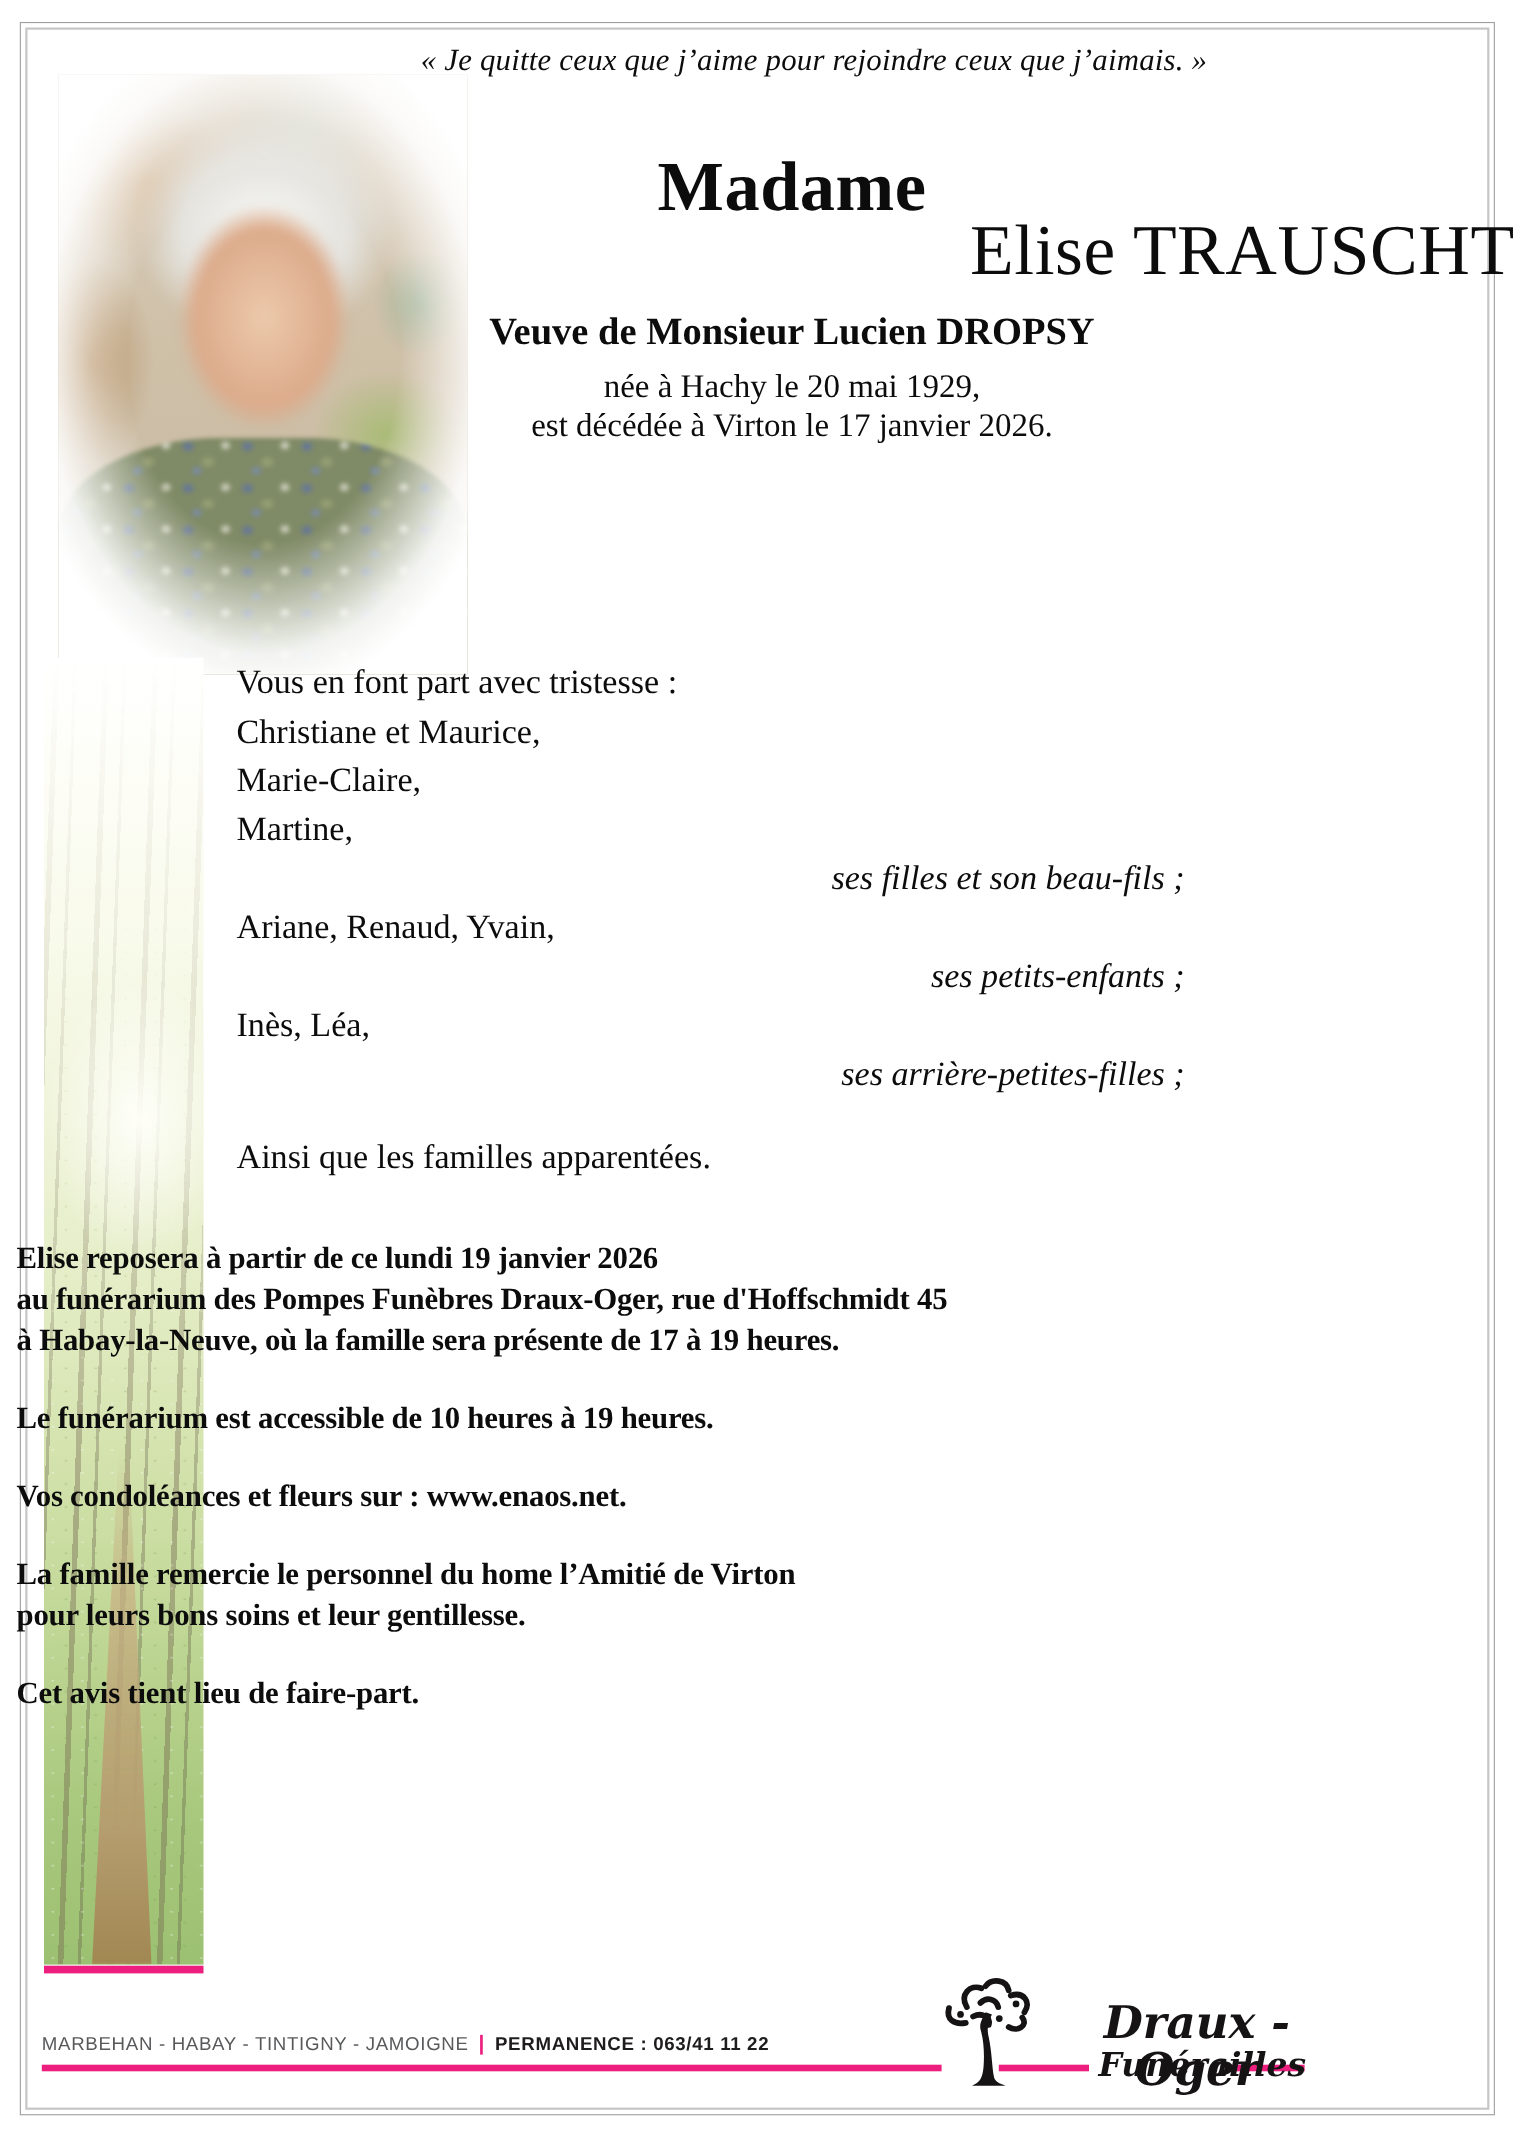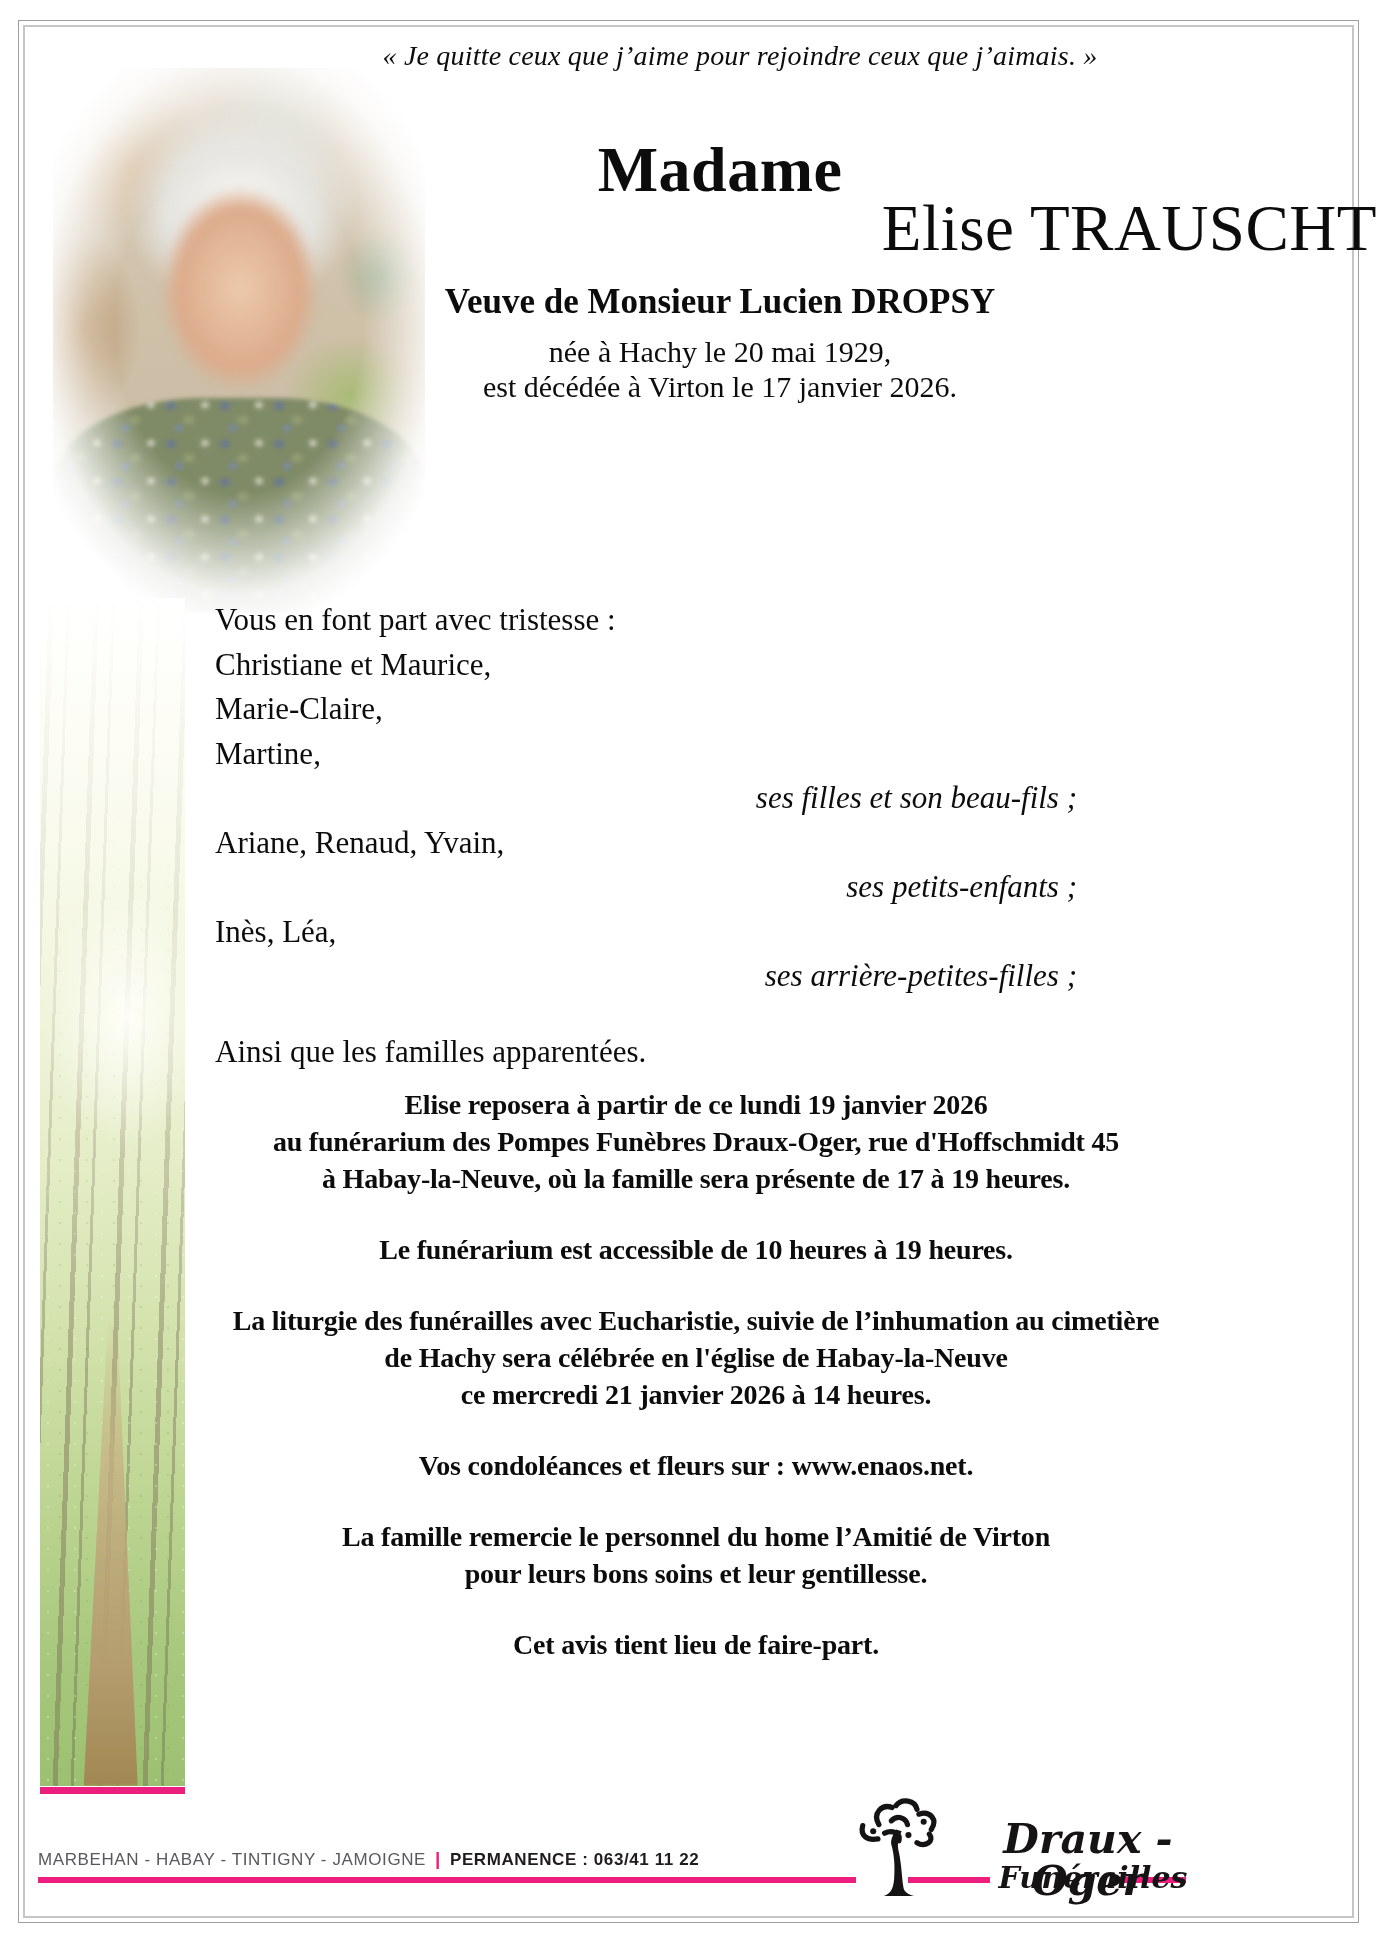--- a/index.html
+++ b/index.html
@@ -64,21 +64,21 @@
   .path{position:absolute;left:50%;bottom:0;transform:translateX(-50%);width:90px;height:470px;
         background:linear-gradient(180deg,rgba(199,177,132,0) 0%,rgba(199,177,132,.75) 30%,#b49c6e 75%,#a08752 100%);
         clip-path:polygon(45% 0,55% 0,78% 100%,18% 100%);filter:blur(1.5px);}
   .forest-underline{position:absolute;left:40px;top:1787px;width:145px;height:7px;background:var(--pink);}
   
   .family{position:absolute;left:215px;width:862px;top:598px;font-size:31px;}
   .fam-line{line-height:44.5px;text-align:left;}
   .fam-line.right{text-align:right;font-style:italic;}
   .fam-closing{margin-top:31px;line-height:44px;}
   
-  .annc{position:absolute;left:15px;right:0;top:1086px;text-align:center;
+  .annc{position:absolute;left:15px;right:0;top:1126px;
         font-weight:bold;font-size:28px;letter-spacing:-0.2px;}
   .annc p{margin:0 0 34px 0;line-height:37px;}
   
   .footer-left{position:absolute;left:38px;top:1848px;font-family:"Liberation Sans",sans-serif;
         font-size:17px;letter-spacing:.6px;color:#58595b;white-space:nowrap;}
   .footer-left .sep{color:var(--pink);font-weight:bold;margin:0 9px;font-size:19px;}
   .footer-left .perm{color:#1f1c1d;font-weight:bold;}
   .pinkline{position:absolute;top:1877px;height:6px;background:var(--pink);}
   .pl1{left:38px;width:818px;}
   .pl2{left:908px;width:82px;}
@@ -138,21 +138,20 @@
         <div class="fam-line right">ses petits-enfants ;</div>
         <div class="fam-line">Inès, Léa,</div>
         <div class="fam-line right">ses arrière-petites-filles ;</div>
       </div>
     <div class="fam-closing">Ainsi que les familles apparentées.</div>
   </div>
 
   <div class="annc">
       <p>Elise reposera à partir de ce lundi 19 janvier 2026<br>au funérarium des Pompes Funèbres Draux-Oger, rue d'Hoffschmidt 45<br>à Habay-la-Neuve, où la famille sera présente de 17 à 19 heures.</p>
       <p>Le funérarium est accessible de 10 heures à 19 heures.</p>
-      <p>La liturgie des funérailles avec Eucharistie, suivie de l’inhumation au cimetière<br>de Hachy sera célébrée en l'église de Habay-la-Neuve<br>ce mercredi 21 janvier 2026 à 14 heures.</p>
       <p>Vos condoléances et fleurs sur : www.enaos.net.</p>
       <p>La famille remercie le personnel du home l’Amitié de Virton<br>pour leurs bons soins et leur gentillesse.</p>
       <p>Cet avis tient lieu de faire-part.</p>
     </div>
 
   <div class="footer-left">
     <span>MARBEHAN - HABAY - TINTIGNY - JAMOIGNE</span><span class="sep">|</span><span class="perm">PERMANENCE : 063/41 11 22</span>
   </div>
 
   <div class="pinkline pl1"></div>

